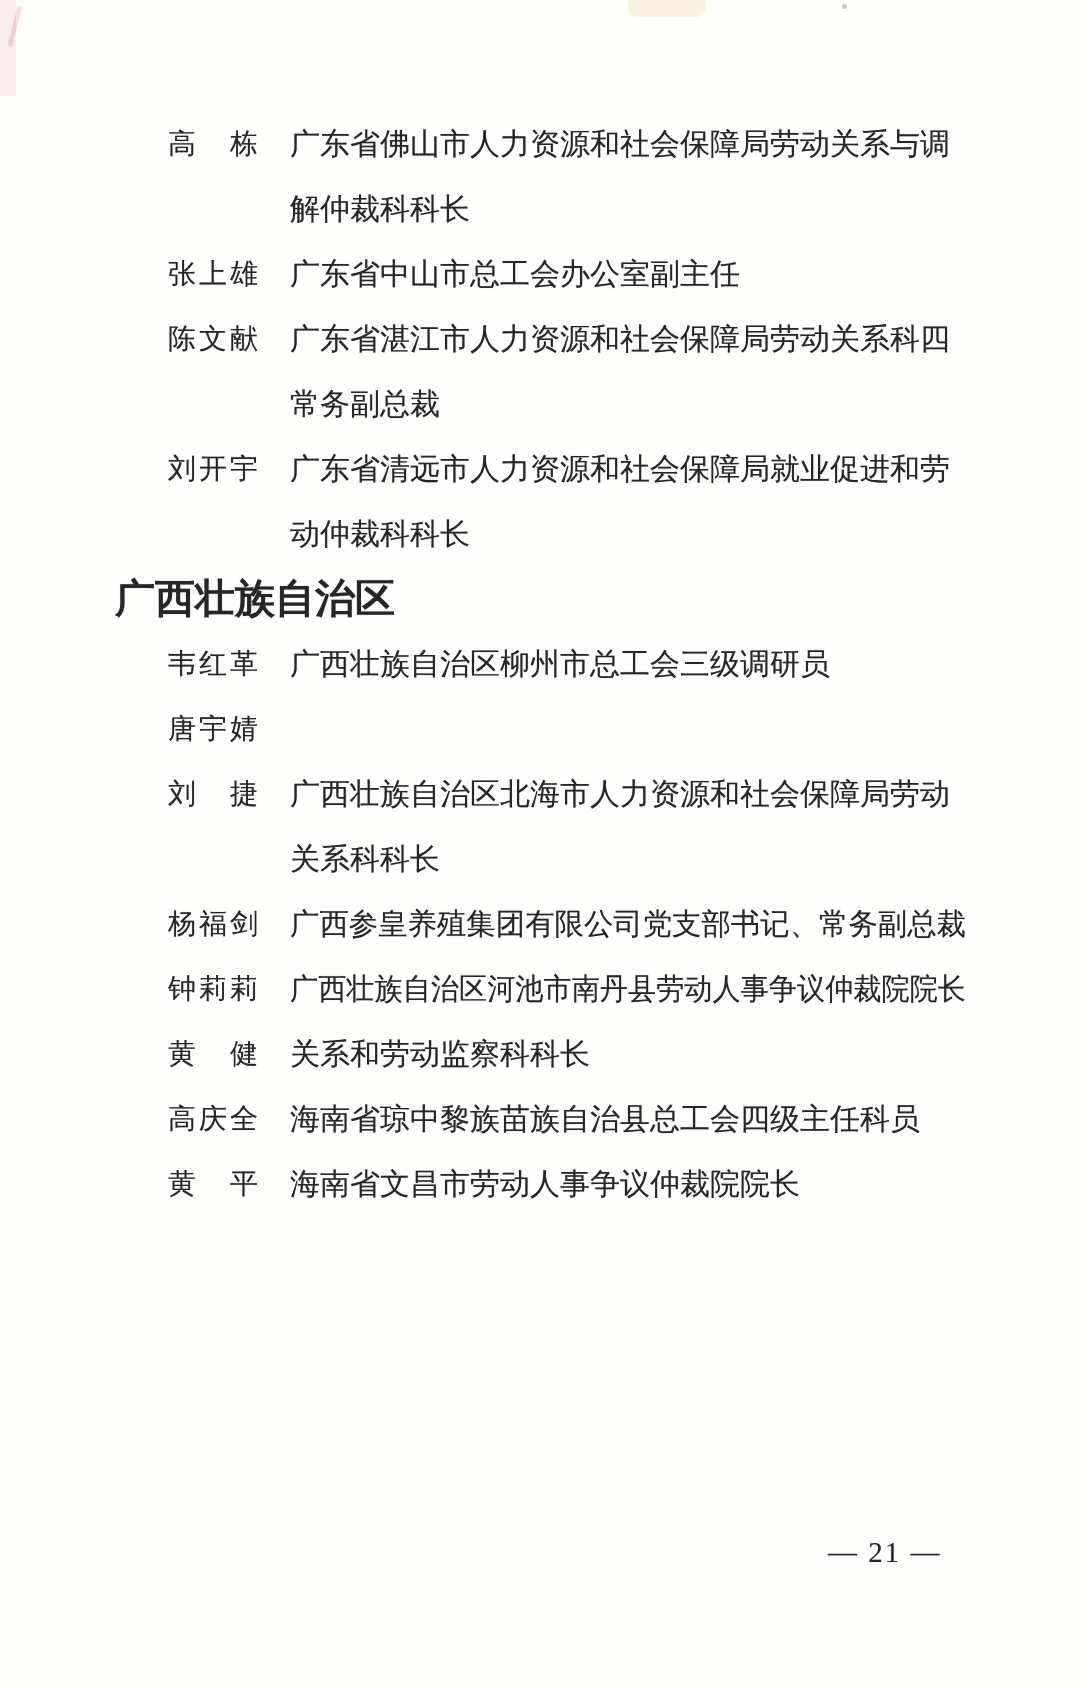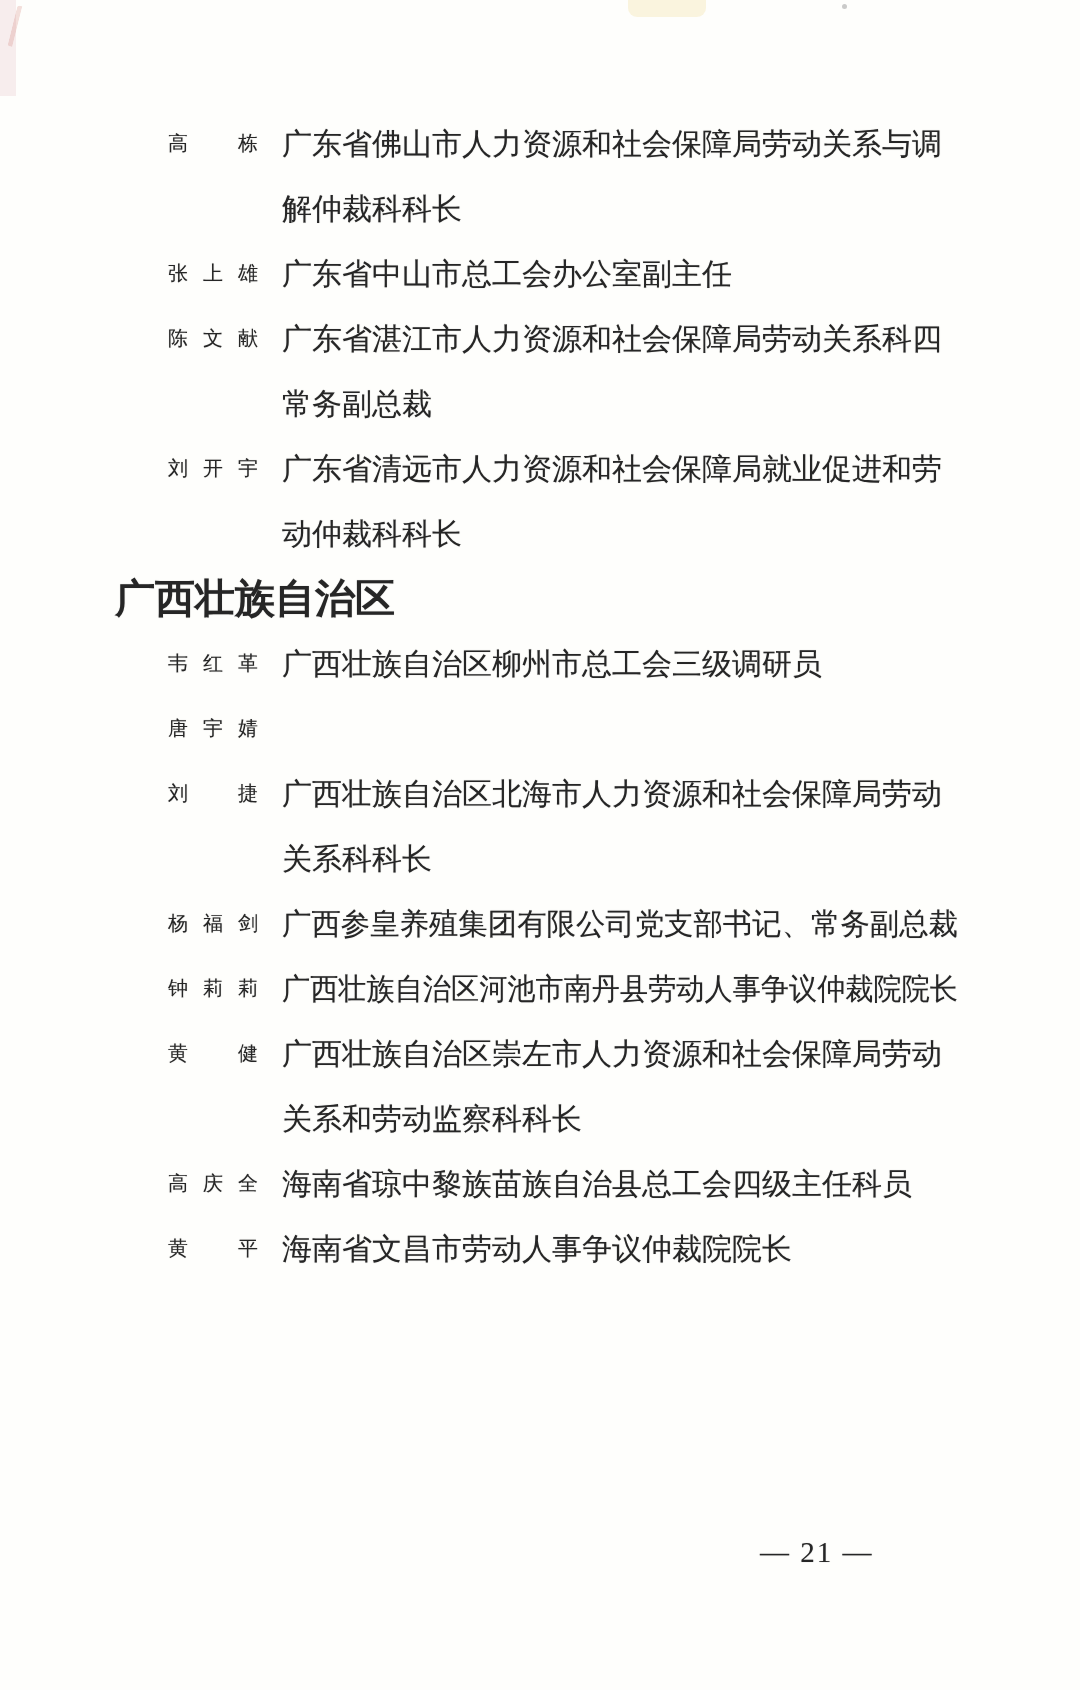--- a/index.html
+++ b/index.html
@@ -14,31 +14,31 @@
   }
   .content{position:absolute;left:115px;top:111px;width:860px;}
   .heading{
     font-family:"Liberation Sans","DejaVu Sans",sans-serif;
     font-weight:700;font-size:40px;line-height:65px;
     white-space:nowrap;
   }
   .entry{display:flex;align-items:flex-start;}
   .name{
     flex:none;width:90px;margin-left:53px;
-    font-size:20px;line-height:65px;
+    font-size:28px;line-height:65px;
     text-align:justify;text-align-last:justify;
     white-space:nowrap;overflow:visible;
   }
-  .desc{flex:none;margin-left:24px;width:676px;}
+  .desc{flex:none;margin-left:32px;width:676px;}
   .dline{
     font-size:30px;line-height:65px;
     white-space:nowrap;overflow:visible;
   }
   .footer{
-    position:absolute;left:760px;top:1532px;
+    position:absolute;left:828px;top:1532px;
     font-size:29px;line-height:40px;letter-spacing:2px;
     white-space:nowrap;
   }
   
   .art-pink{position:absolute;left:0;top:0;width:16px;height:96px;background:#f7eded;}
   .art-red-mark{
     position:absolute;left:12px;top:8px;width:24px;height:42px;
     border-left:5px solid rgba(195,85,72,.18);
     transform:rotate(14deg);border-radius:3px;
   }
@@ -126,21 +126,20 @@
     <div class="entry">
       <div class="name">钟莉莉</div>
       <div class="desc">
         <div class="dline" style="transform-origin: left center; transform: scaleX(0.938889);">广西壮族自治区河池市南丹县劳动人事争议仲裁院院长</div>
       </div>
     </div>
 
     <div class="entry">
       <div class="name">黄健</div>
       <div class="desc">
-        <div class="dline">广西壮族自治区崇左市人力资源和社会保障局劳动</div>
         <div class="dline">关系和劳动监察科科长</div>
       </div>
     </div>
 
 
 
     <div class="entry">
       <div class="name">高庆全</div>
       <div class="desc">
         <div class="dline">海南省琼中黎族苗族自治县总工会四级主任科员</div>

